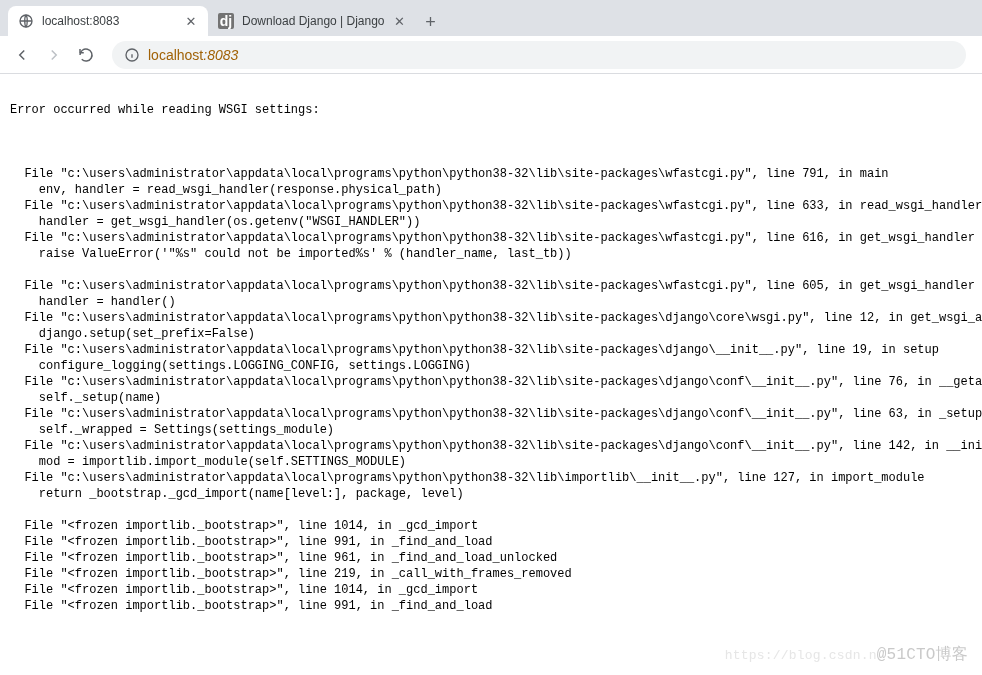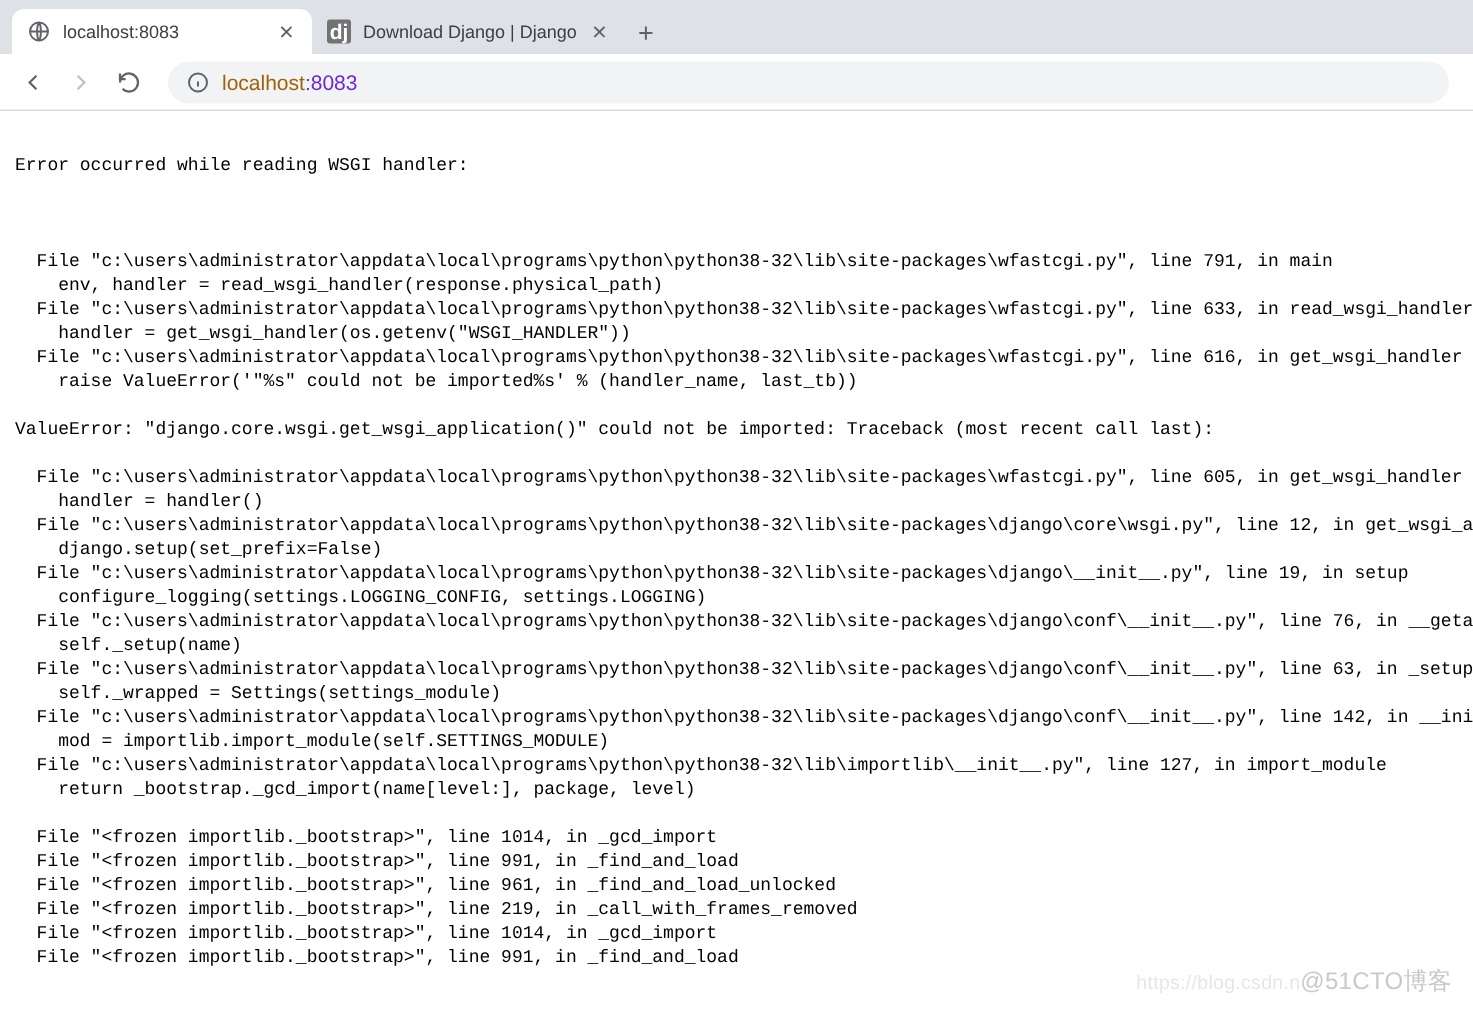--- a/index.html
+++ b/index.html
@@ -19,29 +19,29 @@
 
   
   .toolbar { display:flex; align-items:center; height:38px; background:#fff; border-bottom:1px solid #dadce0; padding:0 8px; gap:4px; }
   .nav-btn { width:28px; height:28px; display:flex; align-items:center; justify-content:center; color:#5f6368; border-radius:50%; cursor:pointer; }
   .nav-btn.disabled { color:#bdc1c6; cursor:default; }
   .nav-btn svg { width:18px; height:18px; }
   .omnibox { flex:1; height:28px; margin:0 8px; background:#f1f3f4; border-radius:14px; display:flex; align-items:center; padding:0 12px; gap:8px; font-size:14px; color:#202124; }
   .omnibox .site-info { display:flex; align-items:center; color:#5f6368; }
   .omnibox .site-info svg { width:16px; height:16px; }
   .omnibox .url-host { color:#a16207; }
-  .omnibox .url-port { color:#6d28d9; }
+  .omnibox .url-port { color:#a16207;font-style:italic; }
 
   
   .page { padding: 12px 10px; font-family: Consolas, "Courier New", monospace; font-size: 12px; line-height: 16px; color:#000; white-space: pre; overflow: hidden; }
   .page .line { white-space: pre; }
   .page .blank { height:16px; }
 
   
-  .watermark { position:absolute; right:14px; bottom:10px; color:#c9c9c9; font-size:16px; font-family: Liberation Sans, sans-serif; pointer-events:none; user-select:none; letter-spacing:0.2px; }
+  .watermark { position:absolute; right:14px; bottom:10px; color:#c9c9c9; font-size:16px; font-family: Liberation Mono, monospace; pointer-events:none; user-select:none; letter-spacing:0.2px; }
   .watermark .wm-left { color:#e6e6e6; font-size:13px; margin-right:0; }
 </style>
 </head>
 <body>
 
 <div class="tab-strip">
   <div class="tab active">
     <span class="tab-favicon favicon-globe">
       <svg viewBox="0 0 24 24" fill="none" stroke="#5f6368" stroke-width="2">
           <circle cx="12" cy="12" r="9"></circle>
@@ -82,24 +82,23 @@
           <circle cx="12" cy="12" r="9"></circle>
           <line x1="12" y1="8" x2="12" y2="8.01"></line>
           <line x1="12" y1="11" x2="12" y2="16"></line>
         </svg>
     </span>
     <span><span class="url-host">localhost</span><span class="url-port">:8083</span></span>
   </div>
 </div>
 
 <div class="page">
-<div class="line">Error occurred while reading WSGI handler:</div>
+<div class="line">Error occurred while reading WSGI settings:</div>
 <div class="blank"></div>
 <div id="frames1"><div class="line">  File "c:\users\administrator\appdata\local\programs\python\python38-32\lib\site-packages\wfastcgi.py", line 791, in main</div><div class="line">    env, handler = read_wsgi_handler(response.physical_path)</div><div class="line">  File "c:\users\administrator\appdata\local\programs\python\python38-32\lib\site-packages\wfastcgi.py", line 633, in read_wsgi_handler</div><div class="line">    handler = get_wsgi_handler(os.getenv("WSGI_HANDLER"))</div><div class="line">  File "c:\users\administrator\appdata\local\programs\python\python38-32\lib\site-packages\wfastcgi.py", line 616, in get_wsgi_handler</div><div class="line">    raise ValueError('"%s" could not be imported%s' % (handler_name, last_tb))</div></div>
-<div class="line">ValueError: "django.core.wsgi.get_wsgi_application()" could not be imported: Traceback (most recent call last):</div>
 <div id="frames2"><div class="line">  File "c:\users\administrator\appdata\local\programs\python\python38-32\lib\site-packages\wfastcgi.py", line 605, in get_wsgi_handler</div><div class="line">    handler = handler()</div><div class="line">  File "c:\users\administrator\appdata\local\programs\python\python38-32\lib\site-packages\django\core\wsgi.py", line 12, in get_wsgi_appli</div><div class="line">    django.setup(set_prefix=False)</div><div class="line">  File "c:\users\administrator\appdata\local\programs\python\python38-32\lib\site-packages\django\__init__.py", line 19, in setup</div><div class="line">    configure_logging(settings.LOGGING_CONFIG, settings.LOGGING)</div><div class="line">  File "c:\users\administrator\appdata\local\programs\python\python38-32\lib\site-packages\django\conf\__init__.py", line 76, in __getattr_</div><div class="line">    self._setup(name)</div><div class="line">  File "c:\users\administrator\appdata\local\programs\python\python38-32\lib\site-packages\django\conf\__init__.py", line 63, in _setup</div><div class="line">    self._wrapped = Settings(settings_module)</div><div class="line">  File "c:\users\administrator\appdata\local\programs\python\python38-32\lib\site-packages\django\conf\__init__.py", line 142, in __init__</div><div class="line">    mod = importlib.import_module(self.SETTINGS_MODULE)</div><div class="line">  File "c:\users\administrator\appdata\local\programs\python\python38-32\lib\importlib\__init__.py", line 127, in import_module</div><div class="line">    return _bootstrap._gcd_import(name[level:], package, level)</div></div>
 <div id="frozen"><div class="line">  File "&lt;frozen importlib._bootstrap&gt;", line 1014, in _gcd_import</div><div class="line">  File "&lt;frozen importlib._bootstrap&gt;", line 991, in _find_and_load</div><div class="line">  File "&lt;frozen importlib._bootstrap&gt;", line 961, in _find_and_load_unlocked</div><div class="line">  File "&lt;frozen importlib._bootstrap&gt;", line 219, in _call_with_frames_removed</div><div class="line">  File "&lt;frozen importlib._bootstrap&gt;", line 1014, in _gcd_import</div><div class="line">  File "&lt;frozen importlib._bootstrap&gt;", line 991, in _find_and_load</div></div>
 
 
 
 
 
 
 </div>
 

